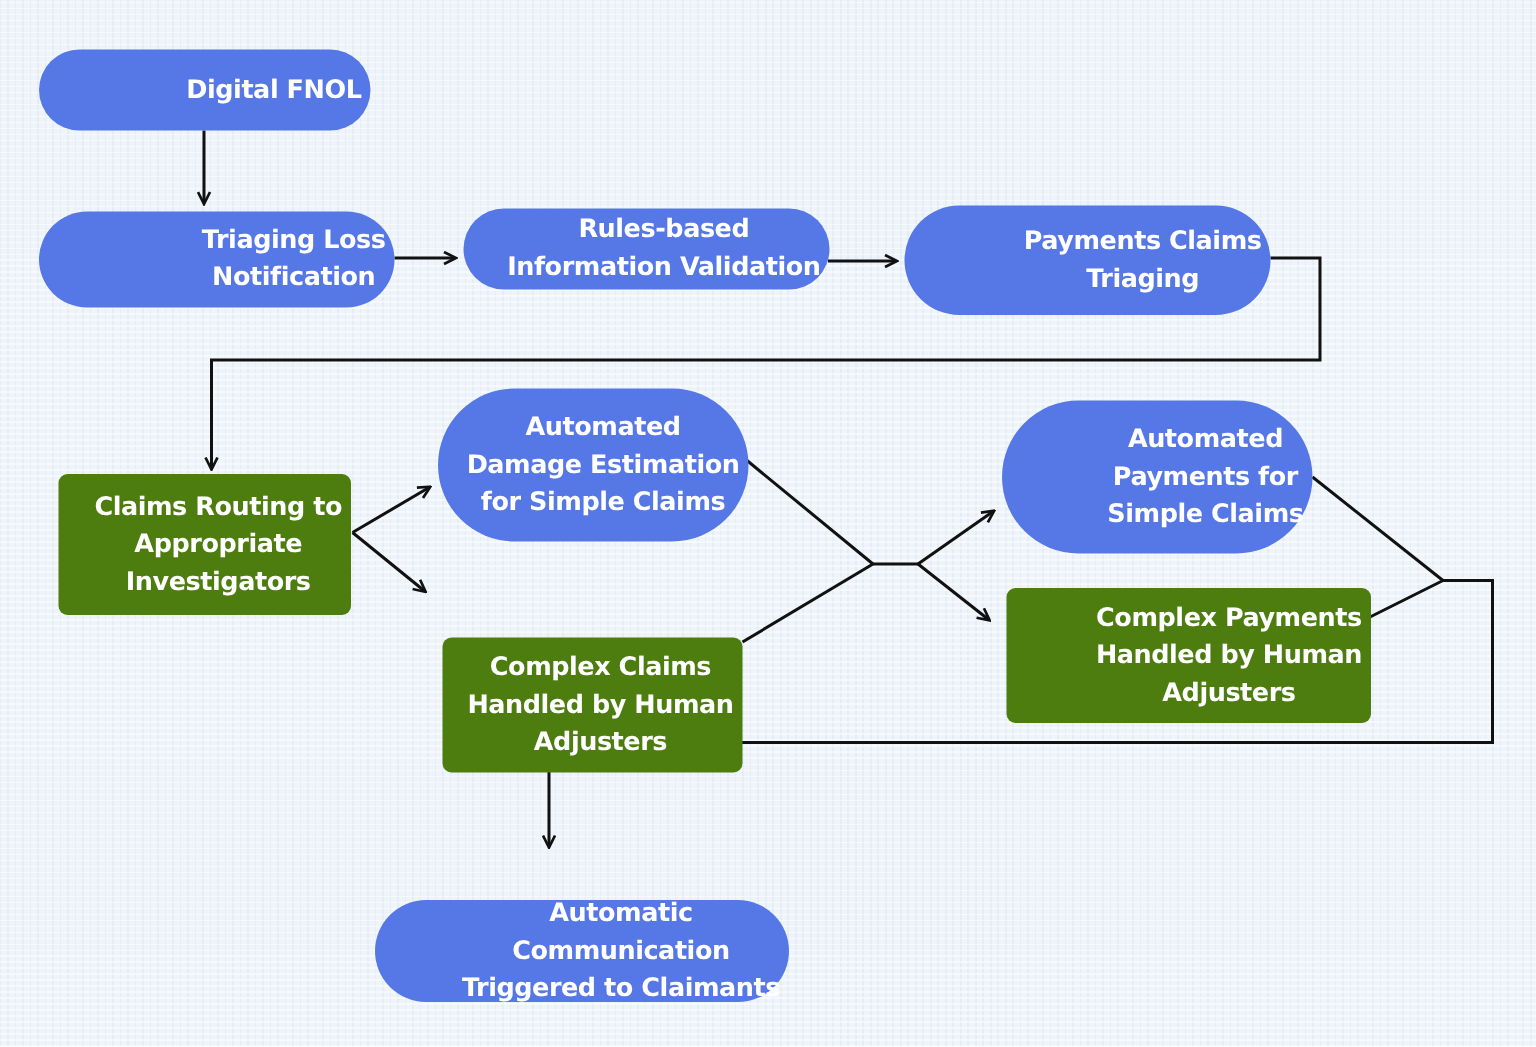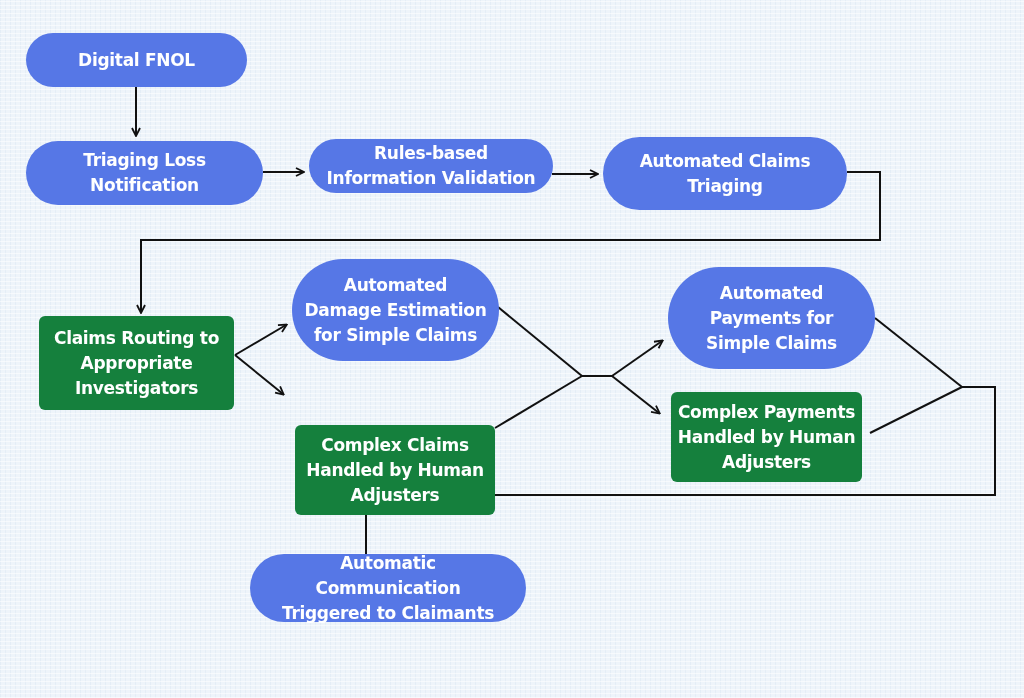--- a/index.html
+++ b/index.html
@@ -5,27 +5,27 @@
     html, body { margin: 0; padding: 0; }
     body {
       width: 1024px; height: 698px; position: relative; overflow: hidden;
       background: #eef4fa;
       background-image:
         repeating-linear-gradient(0deg, rgba(255,255,255,0.55) 0 1px, transparent 1px 4px),
         repeating-linear-gradient(90deg, rgba(210,225,240,0.35) 0 1px, transparent 1px 5px);
       font-family: "DejaVu Sans", sans-serif;
     }
     .node {
-      position: absolute; display: flex; align-items: center; justify-content: center;
+      position: absolute; display: flex; align-items: center; justify-content: flex-end;
       text-align: center; color: #ffffff; font-weight: bold; font-size: 17px; line-height: 25px;
       box-sizing: border-box; padding: 0 6px; letter-spacing: -0.3px;
     }
     .pill { border-radius: 999px; }
     .blue { background: #5677e6; }
-    .amber { background: #15803d; border-radius: 6px; }
+    .amber { background: #4d7c0f; border-radius: 6px; }
     svg#edges { position: absolute; left: 0; top: 0; }
     .node span { white-space: pre-line; }
   </style>
 </head>
 <body>
 
 <svg id="edges" width="1024" height="698" viewBox="0 0 1024 698">
   <defs>
     <marker id="arr" markerWidth="10" markerHeight="10" refX="8" refY="5" orient="auto" markerUnits="userSpaceOnUse">
       <path d="M1,1 L9,5 L1,9" fill="none" stroke="#111" stroke-width="1.8"></path>
@@ -57,21 +57,21 @@
   <span>Triaging Loss
 Notification</span>
 </div>
 
 <div class="node pill blue" style="left:309px;top:139px;width:244px;height:54px;">
   <span>Rules-based
 Information Validation</span>
 </div>
 
 <div class="node pill blue" style="left:603px;top:137px;width:244px;height:73px;">
-  <span>Automated Claims
+  <span>Payments Claims
 Triaging</span>
 </div>
 
 <div class="node amber" style="left:39px;top:316px;width:195px;height:94px;">
   <span>Claims Routing to
 Appropriate
 Investigators</span>
 </div>
 
 <div class="node pill blue" style="left:292px;top:259px;width:207px;height:102px;">
@@ -85,23 +85,23 @@
 Handled by Human
 Adjusters</span>
 </div>
 
 <div class="node pill blue" style="left:668px;top:267px;width:207px;height:102px;">
   <span>Automated
 Payments for
 Simple Claims</span>
 </div>
 
-<div class="node amber" style="left:671px;top:392px;width:191px;height:90px;">
+<div class="node amber" style="left:671px;top:392px;width:243px;height:90px;">
   <span>Complex Payments
 Handled by Human
 Adjusters</span>
 </div>
 
-<div class="node pill blue" style="left:250px;top:554px;width:276px;height:68px;">
+<div class="node pill blue" style="left:250px;top:600px;width:276px;height:68px;">
   <span>Automatic
 Communication
 Triggered to Claimants</span>
 </div>
 
 </body></html>

